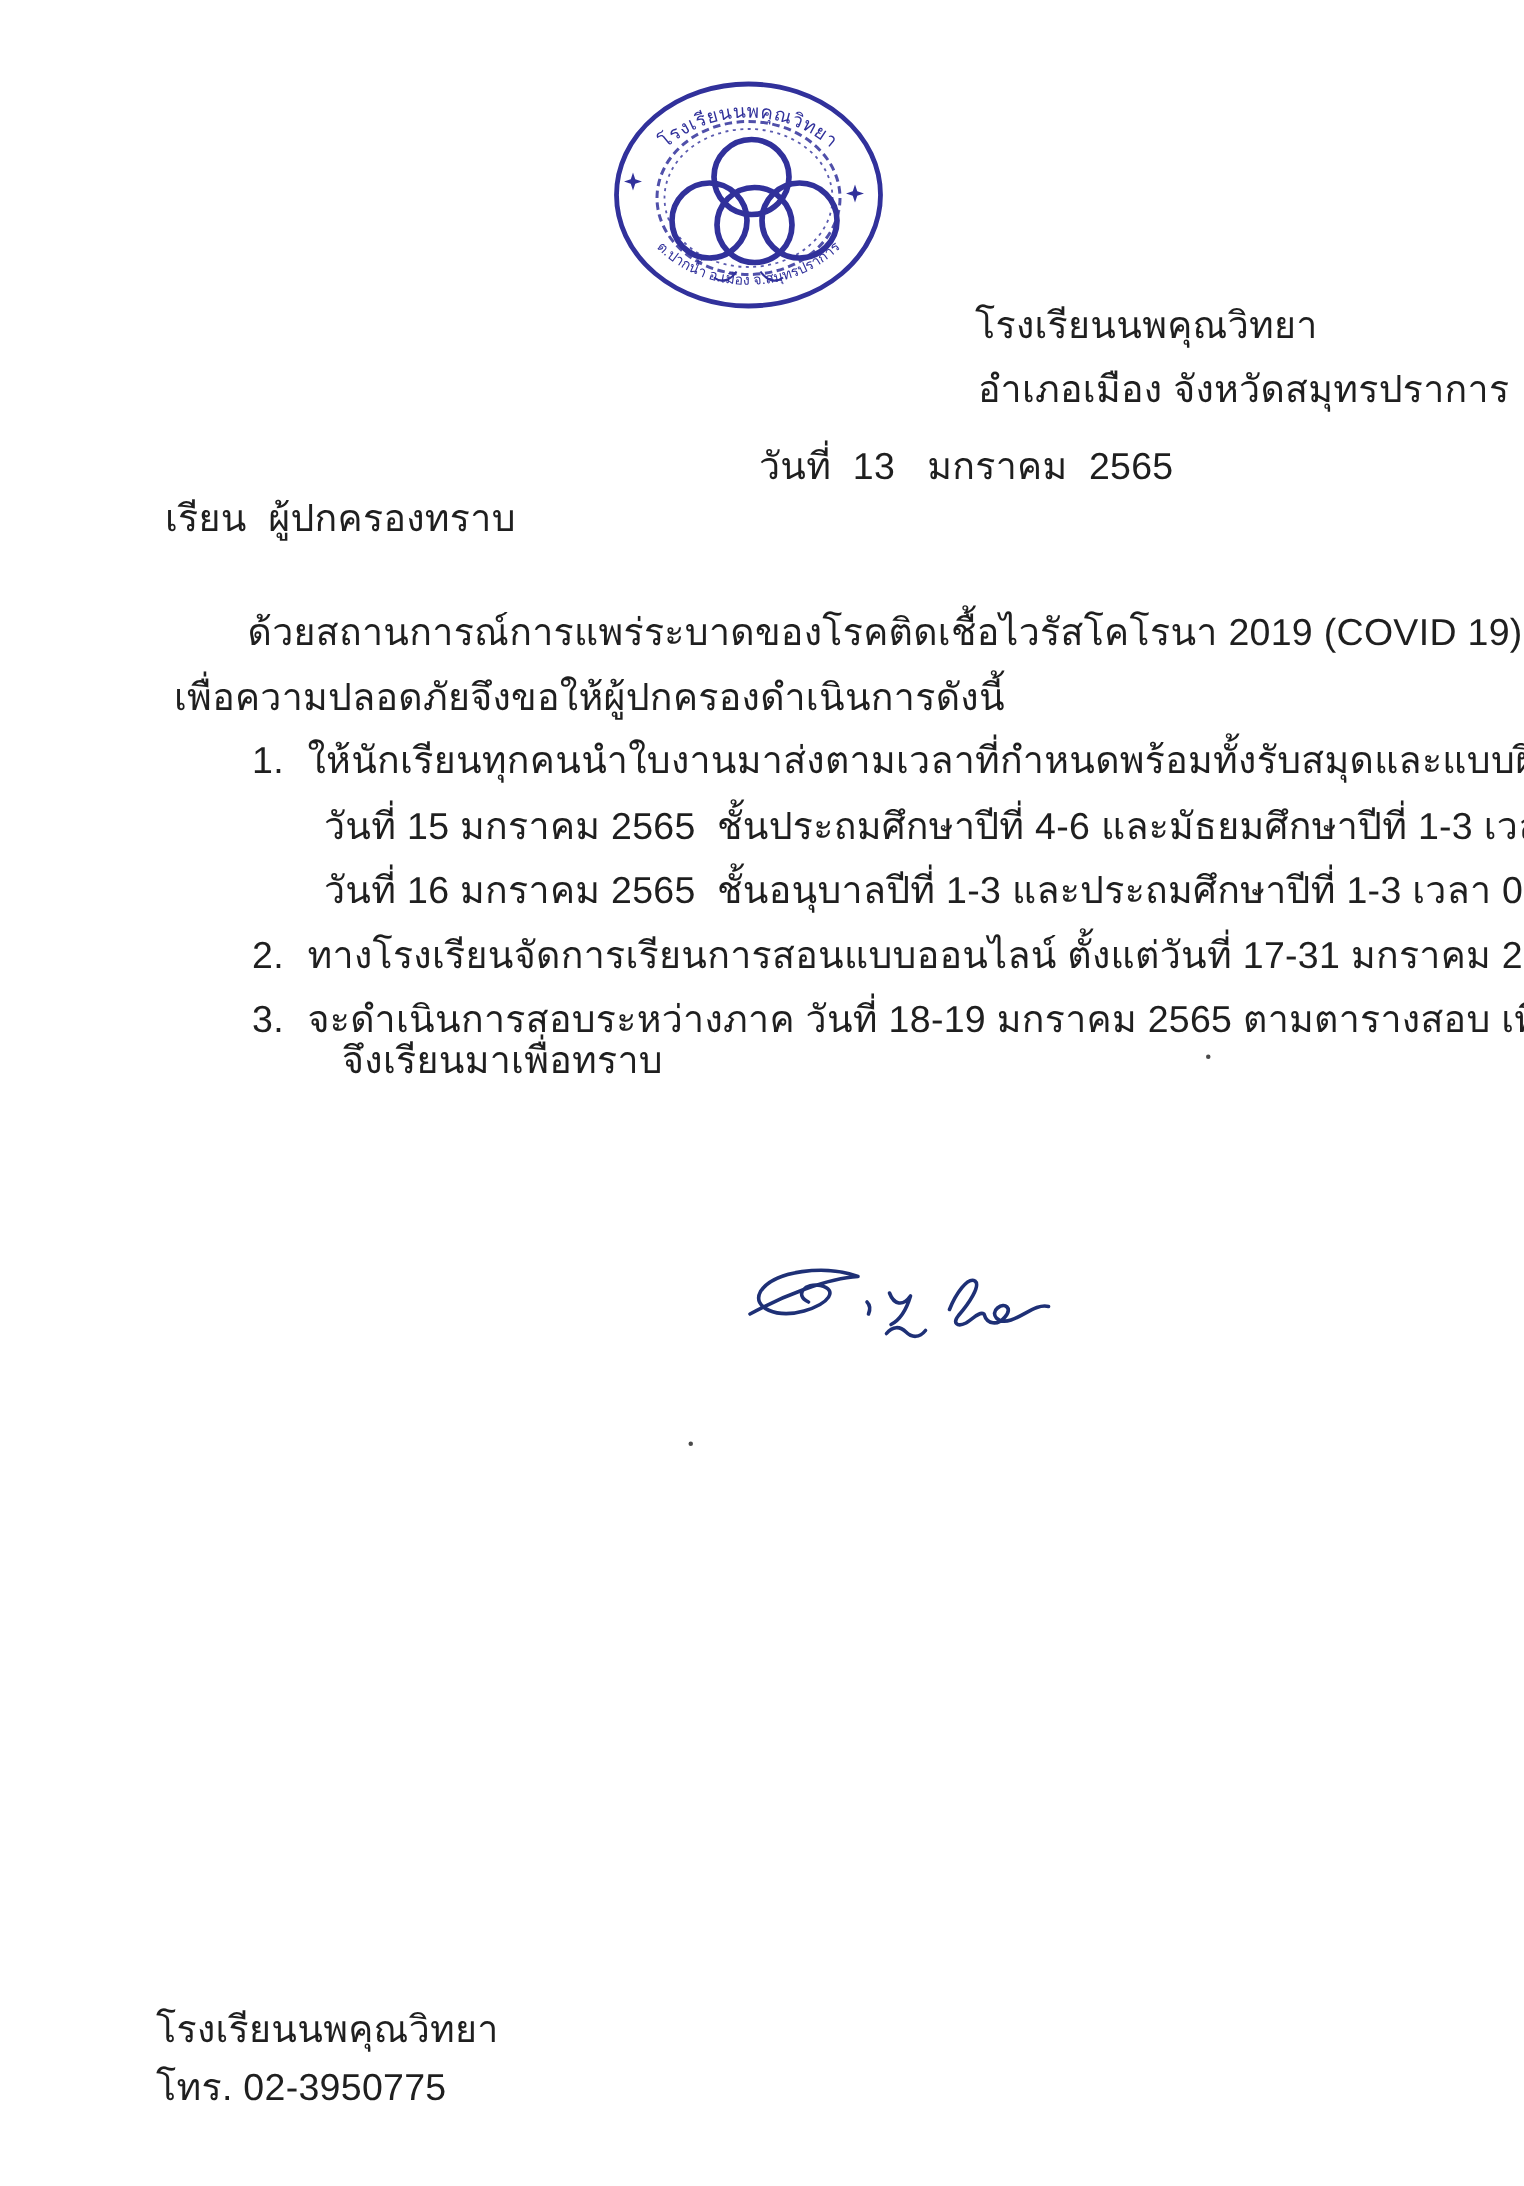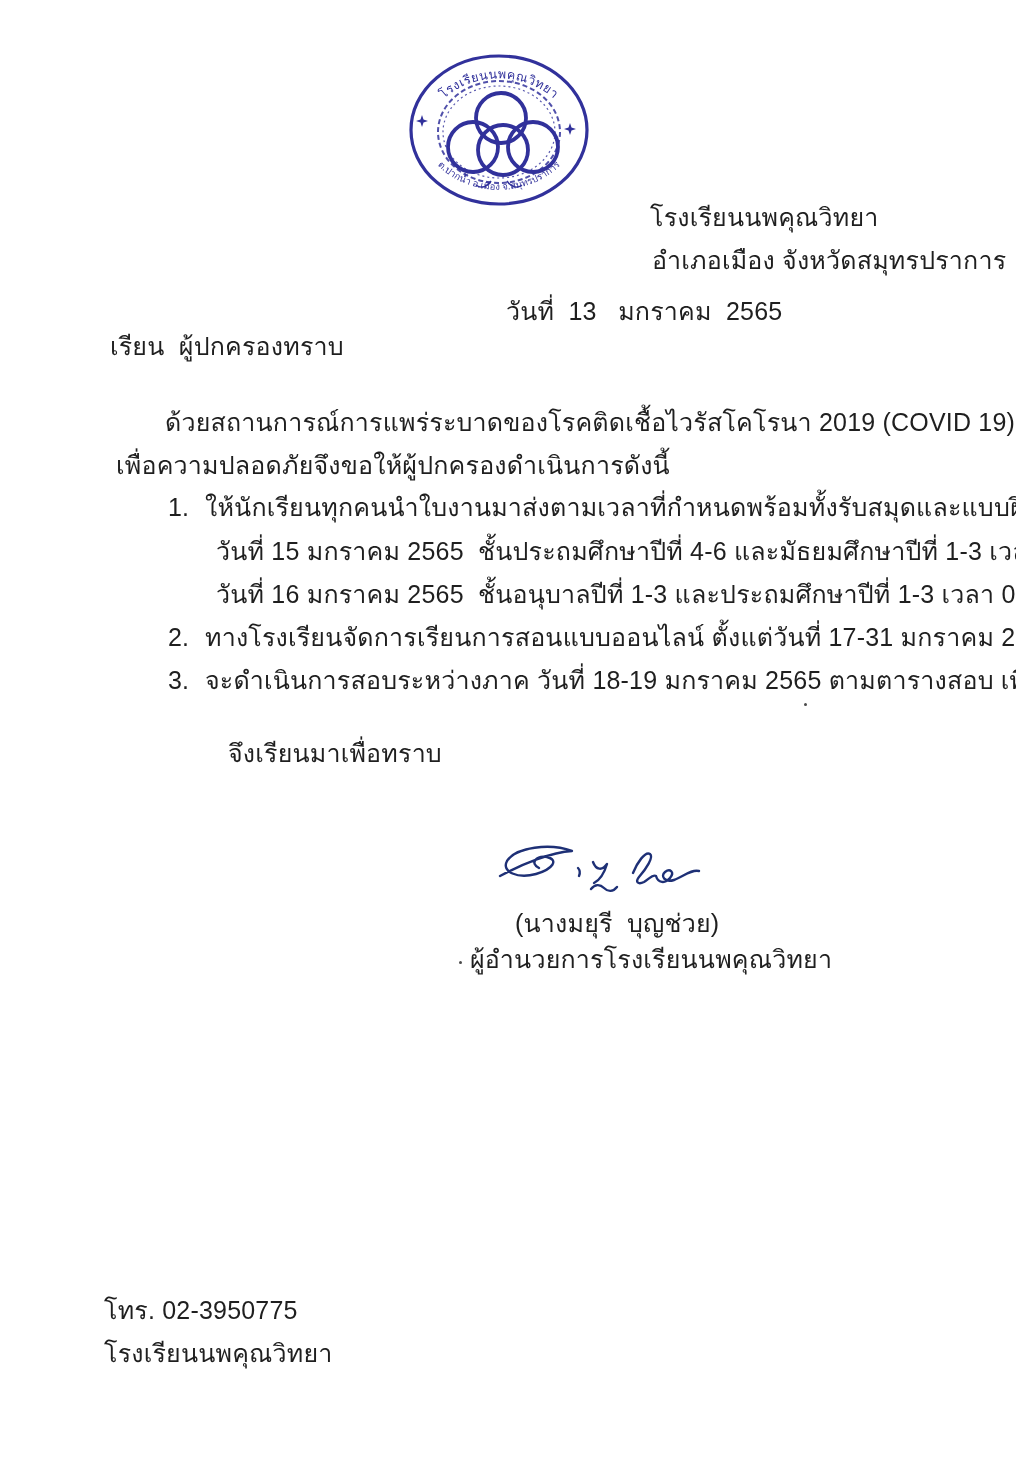--- a/index.html
+++ b/index.html
@@ -76,32 +76,30 @@
   <div class="t" style="left:216px;top:579px">วันที่ 16 มกราคม 2565  ชั้นอนุบาลปีที่ 1-3 และประถมศึกษาปีที่ 1-3 เวลา 08.30-12.00 น.</div>
 
   <div class="t" style="left:168px;top:622px">2.</div>
   <div class="t" style="left:205px;top:622px">ทางโรงเรียนจัดการเรียนการสอนแบบออนไลน์ ตั้งแต่วันที่ 17-31 มกราคม 2565</div>
 
   <div class="t" style="left:168px;top:665px">3.</div>
   <div class="t" style="left:205px;top:665px">จะดำเนินการสอบระหว่างภาค วันที่ 18-19 มกราคม 2565 ตามตารางสอบ เพื่อเก็บคะแนน</div>
 
   <div class="dot" style="left:804px;top:703px"></div>
 
-  <div class="t" style="left:228px;top:738px">จึงเรียนมาเพื่อทราบ</div>
+  <div class="t" style="left:228px;top:692px">จึงเรียนมาเพื่อทราบ</div>
 
   <svg width="212" height="70" viewBox="0 0 212 70" style="left:496px;top:840px" color="#1e3076">
     <g fill="none" stroke="currentColor" stroke-width="2.4" stroke-linecap="round" stroke-linejoin="round">
       <path d="M 4 36 C 26 24 56 12 76 11 C 54 3 20 7 11 21 C 5 32 22 39 40 34 C 57 29 63 20 51 17 C 41 15 33 23 43 28"></path>
       <path d="M 82 28 q 3 3 1 8"></path>
       <path d="M 97 22 c 3 8 9 9 14 2 c -3 10 -7 16 -13 19"></path>
       <path d="M 95 49 c 4 -5 9 -5 13 -1 c 4 4 9 4 13 -1"></path>
       <path d="M 137 33 c 4 -10 12 -22 17 -19 c 4 3 -4 15 -11 23 c -4 5 -1 8 5 5 c 5 -3 9 -8 12 -6 c 2 7 9 8 14 2 c 5 -6 0 -10 -5 -6 c -5 4 0 11 9 8 c 9 -3 17 -11 25 -9"></path>
     </g>
   </svg>
 
-  <div class="t" style="left:515px;top:908px">(นางมยุรี  บุญช่วย)</div>
   <div class="dot" style="left:459px;top:961px"></div>
-  <div class="t" style="left:470px;top:944px">ผู้อำนวยการโรงเรียนนพคุณวิทยา</div>
 
   <div class="t" style="left:104px;top:1338px">โรงเรียนนพคุณวิทยา</div>
-  <div class="t" style="left:104px;top:1295px">โทร. 02-3950775</div>
+  <div class="t" style="left:104px;top:1377px">โทร. 02-3950775</div>
 
 </div>
 
 </body></html>

